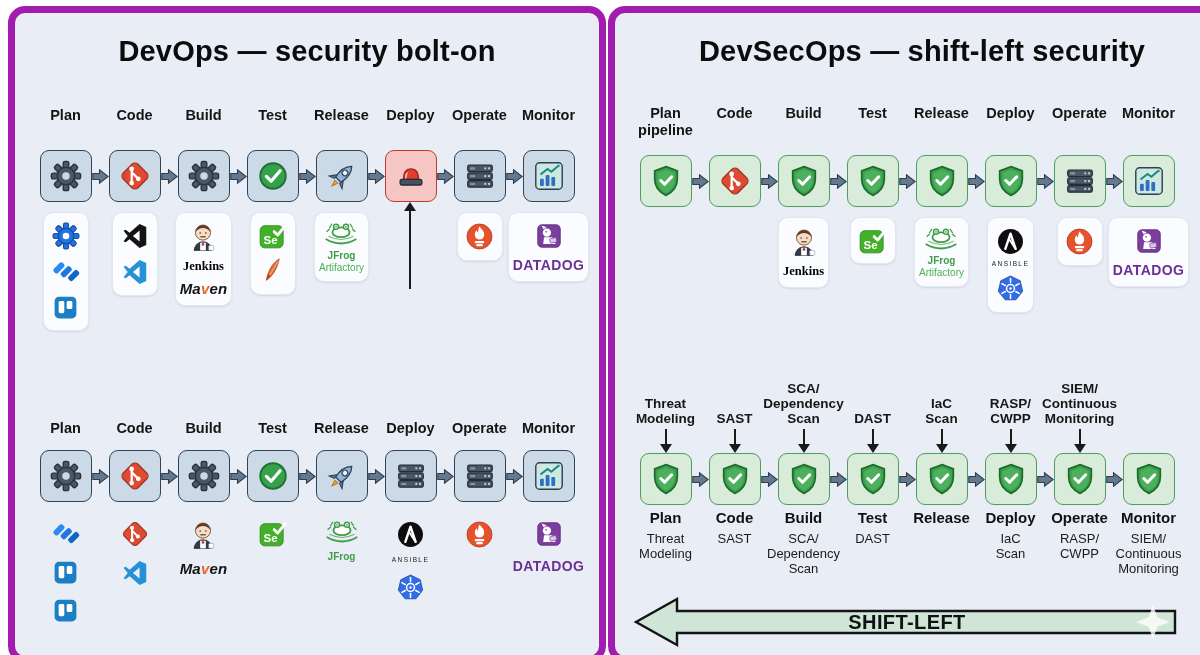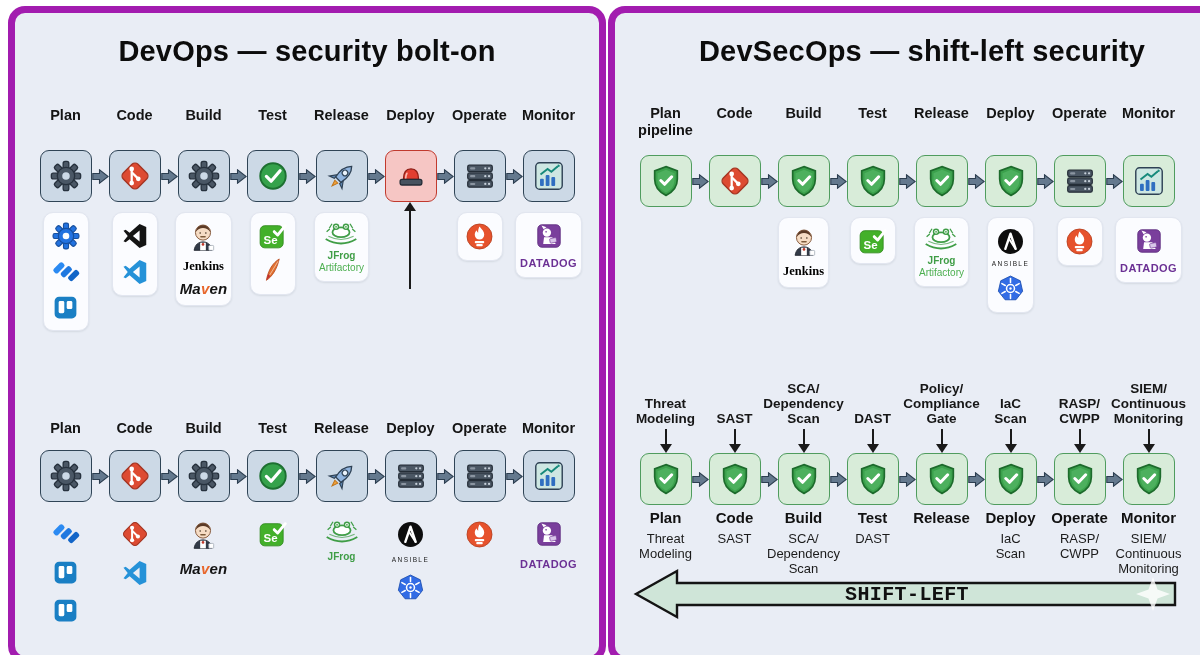--- a/index.html
+++ b/index.html
@@ -17,33 +17,33 @@
   .stage-box.alert{background:#f6c6c4;border-color:#c13a2e;}
   .flow-arrow{position:absolute;left:-8.5px;top:18.5px;width:17px;height:15px;}
   .tool-card{background:#fbfcff;border:1px solid #e2e6f0;border-radius:10px;box-shadow:0 1px 2px rgba(31,45,61,.10);padding:8px 4px;display:flex;flex-direction:column;align-items:center;gap:6px;min-width:46px;box-sizing:border-box;}
   .tool-stack{display:flex;flex-direction:column;align-items:center;gap:9px;padding-top:4px;}
   .wm{text-align:center;}
   .wm-jenkins{font-family:"Liberation Serif",serif;font-weight:bold;font-size:12.5px;color:#000000;}
   .wm-maven{font-weight:bold;font-style:italic;font-size:15px;color:#141414;letter-spacing:.2px;}
   .wm-maven .mv{color:#e8672c;}
   .wm-jfrog{font-weight:bold;font-size:10px;color:#3f9d46;margin-top:-4px;}
   .wm-artifactory{font-size:10px;color:#4caf50;margin-top:-5px;}
-  .wm-datadog{font-weight:bold;font-size:11px;color:#6b3094;letter-spacing:.4px;}
+  .wm-datadog{font-weight:bold;font-size:14px;color:#6b3094;letter-spacing:.4px;}
   .wm-ansible{font-size:6.5px;color:#1a1a1a;letter-spacing:1.4px;margin-top:-3px;}
   .prac-col{justify-content:flex-end;height:110px;}
   .prac-label{font-size:13.5px;font-weight:600;text-align:center;line-height:15px;color:#161616;}
   .prac-arrow{margin-top:3px;display:flex;flex-direction:column;align-items:center;}
   .prac-line{width:2px;height:15px;background:#1a1a1a;}
   .prac-head{width:0;height:0;border-left:6px solid transparent;border-right:6px solid transparent;border-top:9px solid #1a1a1a;}
   .sub-label{font-size:13px;font-weight:500;text-align:center;line-height:15px;color:#1b1b1b;}
   .stage-name{font-size:15px;font-weight:bold;text-align:center;line-height:17px;}
   #sec-line{position:absolute;left:394px;top:192px;height:84px;width:2px;background:#1a1a1a;}
   #sec-head{position:absolute;left:389px;top:189px;width:0;height:0;border-left:6px solid transparent;border-right:6px solid transparent;border-bottom:9px solid #1a1a1a;}
   #sec-box{position:absolute;left:351px;top:276px;width:90px;min-height:48px;background:#d5473c;border:1px solid #a93226;border-radius:8px;color:#fff;font-weight:bold;font-size:15px;display:flex;align-items:center;justify-content:center;text-align:center;line-height:19px;padding:5px 8px;box-sizing:border-box;box-shadow:0 2px 5px rgba(0,0,0,.28);}
-  #shift-arrow{position:absolute;left:16px;top:554px;width:552px;height:54px;font-family:Liberation Mono, monospace;}
+  #shift-arrow{position:absolute;left:16px;top:582px;width:552px;height:54px;}
   #shift-arrow svg{position:absolute;left:0;top:0;}
   #shift-label{position:absolute;left:0;top:0;width:100%;height:100%;display:flex;align-items:center;justify-content:center;font-size:20px;font-weight:bold;letter-spacing:.4px;color:#111;}
 </style>
 </head>
 <body>
 
 <div id="canvas">
 
   <div class="panel" id="left-panel">
     <div class="panel-title">DevOps — security bolt-on</div>
@@ -981,31 +981,20 @@
           <div class="prac-label">
             <div>DAST</div>
           </div>
           <div class="prac-arrow">
             <div class="prac-line"></div>
             <div class="prac-head"></div>
           </div>
         </div>
         <div class="pcol prac-col">
           <div class="prac-label">
-            <div>Policy/</div>
-            <div>Compliance</div>
-            <div>Gate</div>
-          </div>
-          <div class="prac-arrow">
-            <div class="prac-line"></div>
-            <div class="prac-head"></div>
-          </div>
-        </div>
-        <div class="pcol prac-col">
-          <div class="prac-label">
             <div>IaC</div>
             <div>Scan</div>
           </div>
           <div class="prac-arrow">
             <div class="prac-line"></div>
             <div class="prac-head"></div>
           </div>
         </div>
         <div class="pcol prac-col">
           <div class="prac-label">

